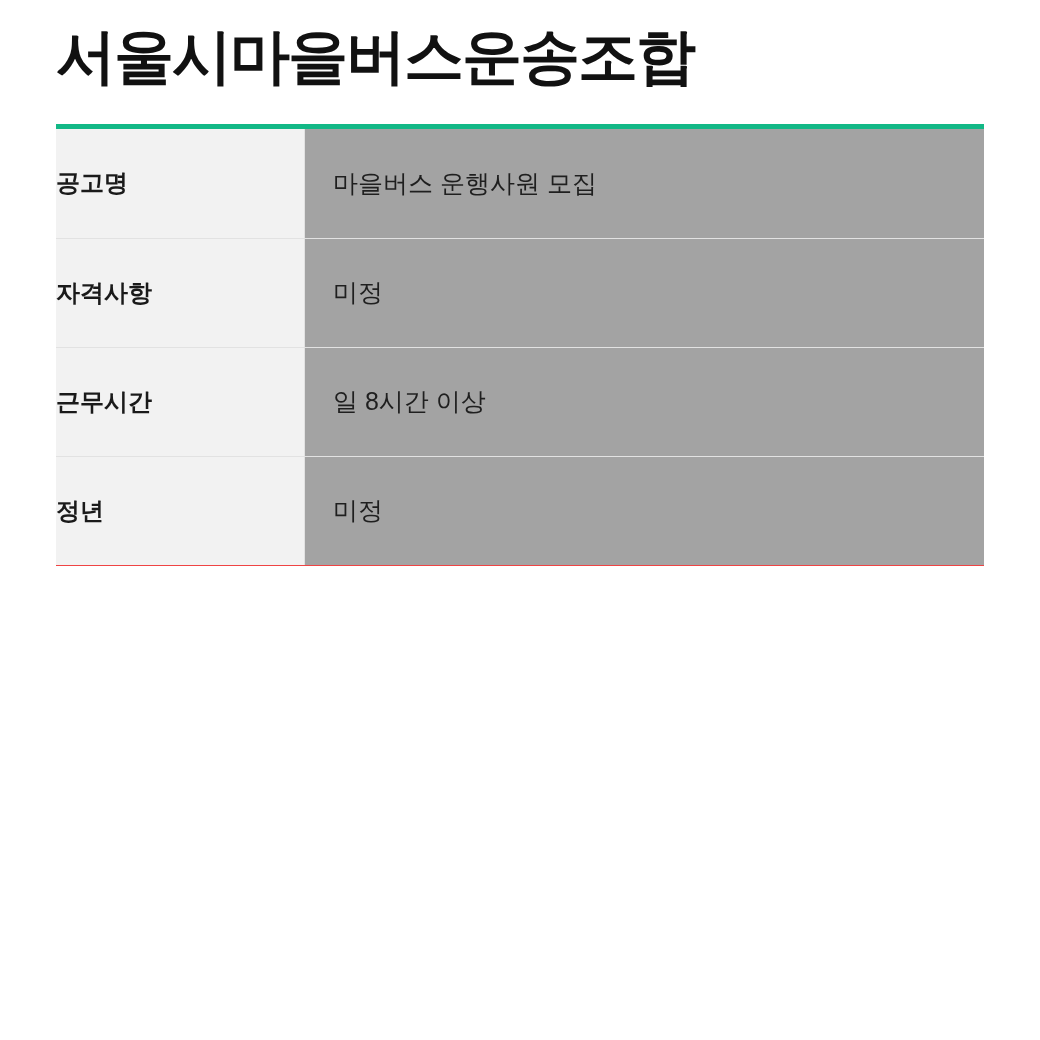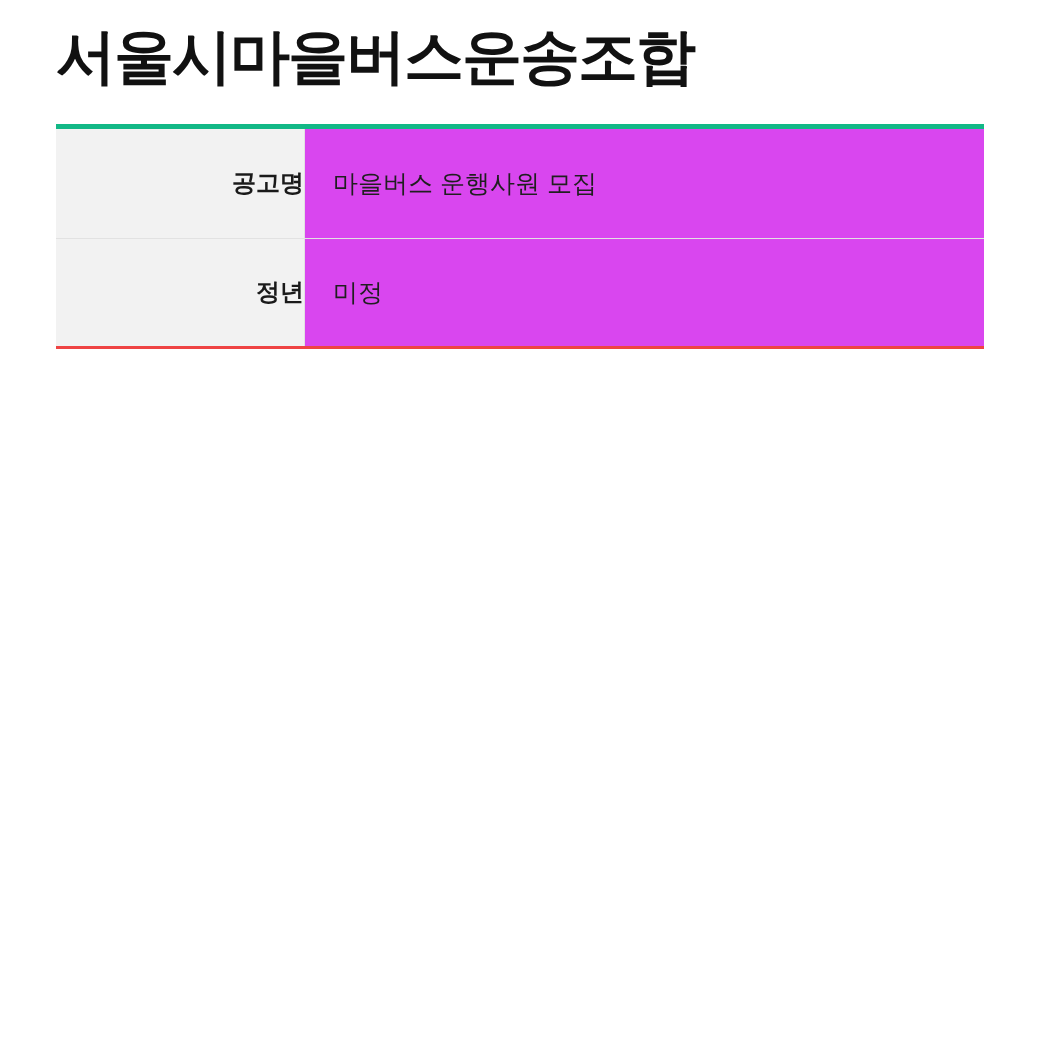--- a/index.html
+++ b/index.html
@@ -50,33 +50,33 @@
   }
   .info-table tr {
     height: 109px;
   }
   .info-table td {
     border-bottom: 1px solid #e2e2e2;
     vertical-align: middle;
     padding: 0;
   }
   .info-table tr:last-child td {
-    border-bottom: 3px solid #ef4444;
+    border-bottom: 1px solid #ef4444;
   }
   td.label-cell {
     width: 248px;
     background: #f2f2f2;
-    text-align: right;
+    text-align: left;
     font-weight: bold;
     font-size: 24px;
     color: #1a1a1a;
     border-right: 1px solid #e2e2e2;
   }
   td.value-cell {
-    background: #d946ef;
+    background: #a3a3a3;
     padding-left: 28px;
     font-size: 25px;
     font-weight: normal;
     color: #1f1f1f;
   }
 </style>
 </head>
 <body>
 
 <div class="page">
@@ -85,19 +85,27 @@
 
   <div class="accent-rule"></div>
 
   <table class="info-table">
     <tbody>
       <tr>
         <td class="label-cell">공고명</td>
         <td class="value-cell">마을버스 운행사원 모집</td>
       </tr>
       <tr>
+        <td class="label-cell">자격사항</td>
+        <td class="value-cell">미정</td>
+      </tr>
+      <tr>
+        <td class="label-cell">근무시간</td>
+        <td class="value-cell">일 8시간 이상</td>
+      </tr>
+      <tr>
         <td class="label-cell">정년</td>
         <td class="value-cell">미정</td>
       </tr>
     </tbody>
   </table>
 
 </div>
 
 </body></html>

